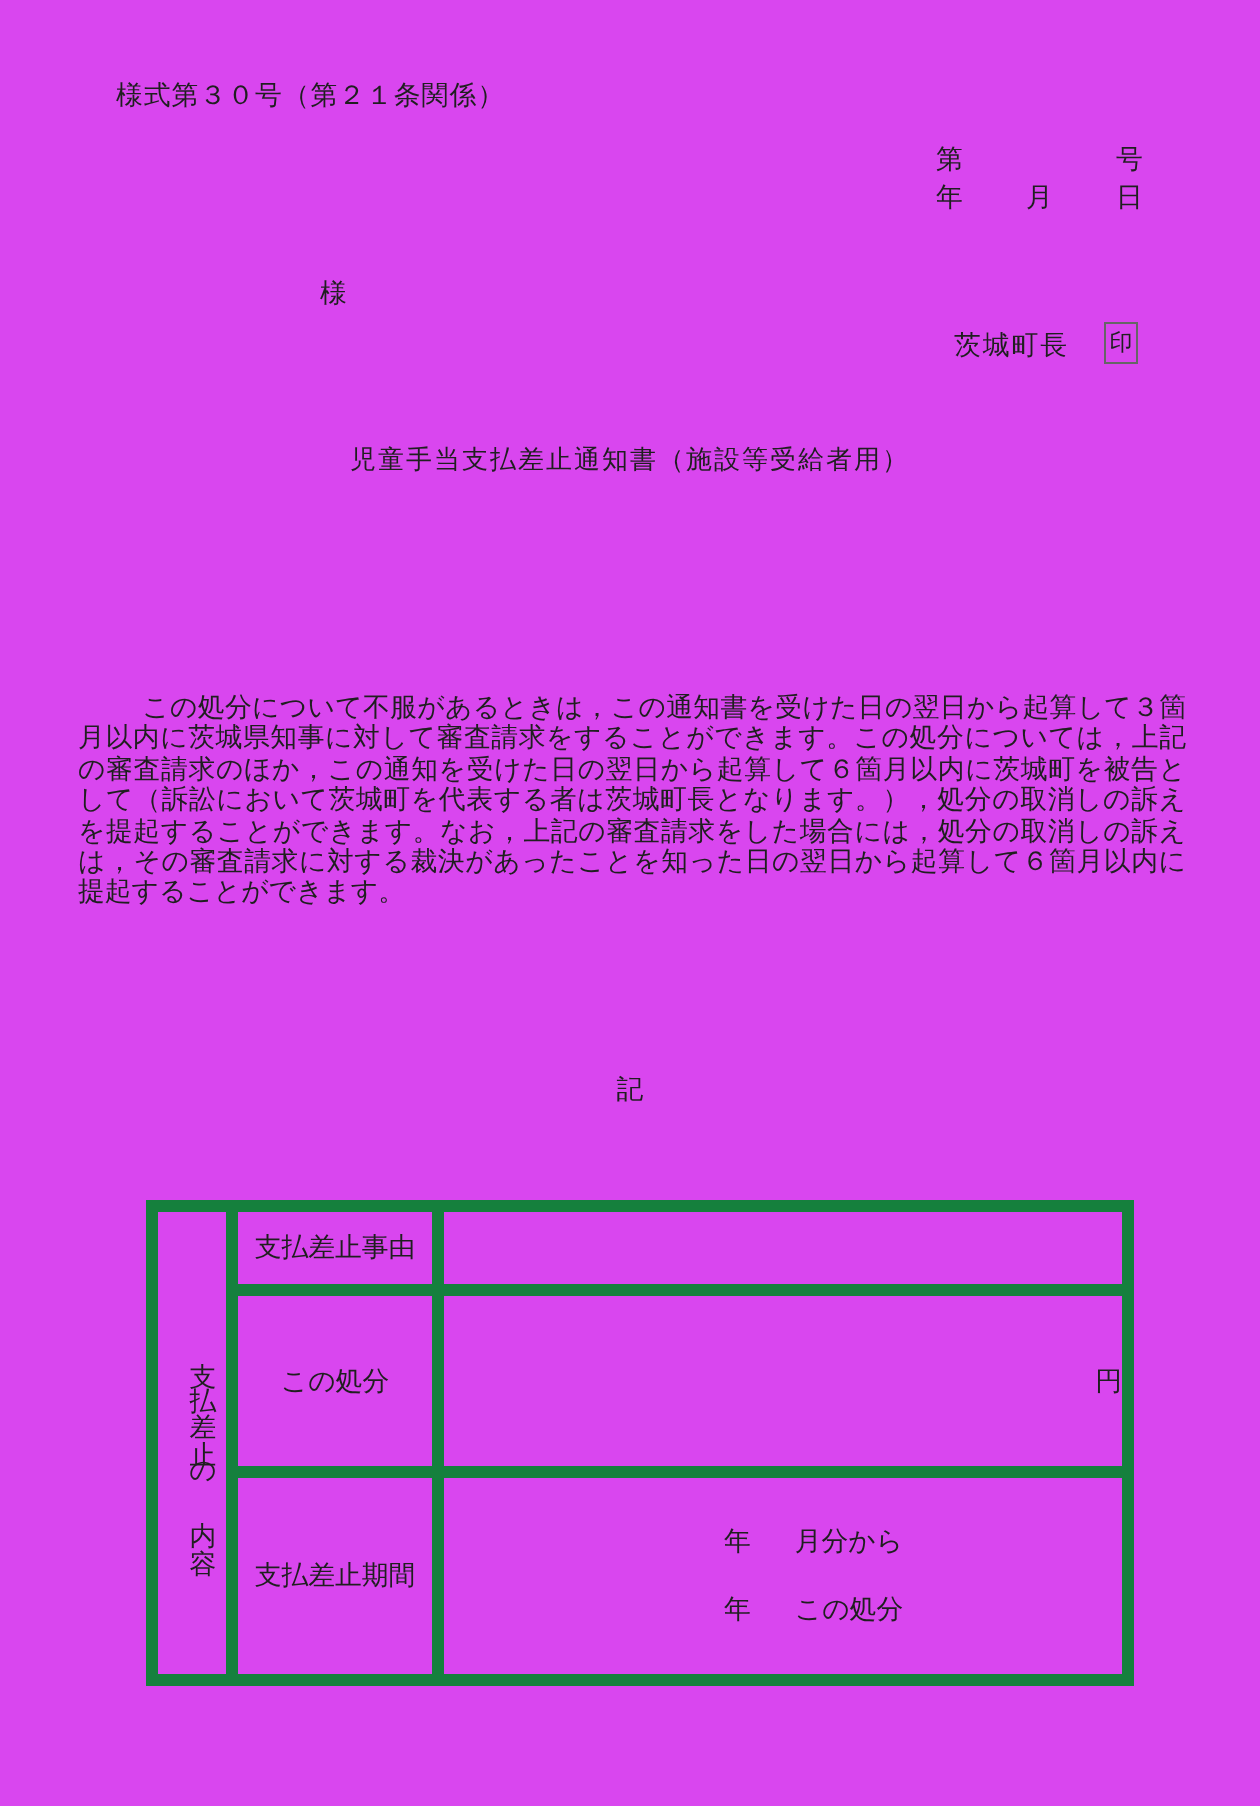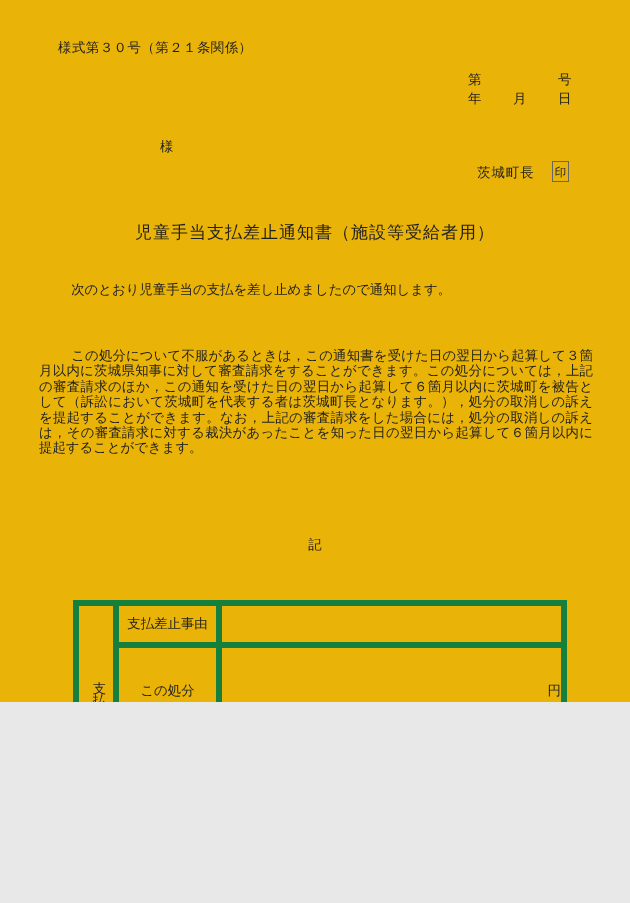--- a/index.html
+++ b/index.html
@@ -3,25 +3,25 @@
 <meta charset="utf-8">
 <style>
   html, body {
     margin: 0;
     padding: 0;
     background: #e8e8e8;
   }
   .page {
     position: relative;
     width: 630px;
-    height: 702px;
+    height: 903px;
     margin: 0 auto;
-    background: #eab308;
+    background: #d946ef;
     color: #1f1f1f;
-    font-family: Liberation Serif, serif;
+    font-family: Liberation Mono, monospace;
     font-size: 13.4px;
     overflow: hidden;
   }
   .abs { position: absolute; }
 
   .form-number { left: 58px; top: 39px; letter-spacing: 0.5px; }
 
   .docno-prefix { left: 468px; top: 71px; }
   .docno-suffix { left: 558px; top: 71px; }
   .date-year    { left: 468px; top: 90px; }
@@ -38,21 +38,21 @@
     font-size: 11.5px;
     line-height: 21px;
     text-align: center;
     box-sizing: border-box;
   }
 
   .doc-title {
     left: 0; top: 221px;
     width: 100%;
     text-align: center;
-    font-size: 17px;
+    font-size: 13px;
     letter-spacing: 1px;
   }
 
   .intro {
     left: 39px; top: 281px;
     width: 554px;
     text-indent: 2.4em;
   }
 
   .body-block {
@@ -135,21 +135,20 @@
   <div class="abs date-month">月</div>
   <div class="abs date-day">日</div>
 
   <div class="abs addressee">様</div>
 
   <div class="abs issuer">茨城町長</div>
   <div class="abs seal-box">印</div>
 
   <div class="abs doc-title">児童手当支払差止通知書（施設等受給者用）</div>
 
-  <div class="abs intro">次のとおり児童手当の支払を差し止めましたので通知します。</div>
 
   <div class="abs body-block">
     <p>この処分について不服があるときは，この通知書を受けた日の翌日から起算して３箇月以内に茨城県知事に対して審査請求をすることができます。この処分については，上記の審査請求のほか，この通知を受けた日の翌日から起算して６箇月以内に茨城町を被告として（訴訟において茨城町を代表する者は茨城町長となります。），処分の取消しの訴えを提起することができます。なお，上記の審査請求をした場合には，処分の取消しの訴えは，その審査請求に対する裁決があったことを知った日の翌日から起算して６箇月以内に提起することができます。</p>
   </div>
 
   <div class="abs ki-marker">記</div>
 
   <table class="suspension">
     <colgroup>
       <col class="c1">

